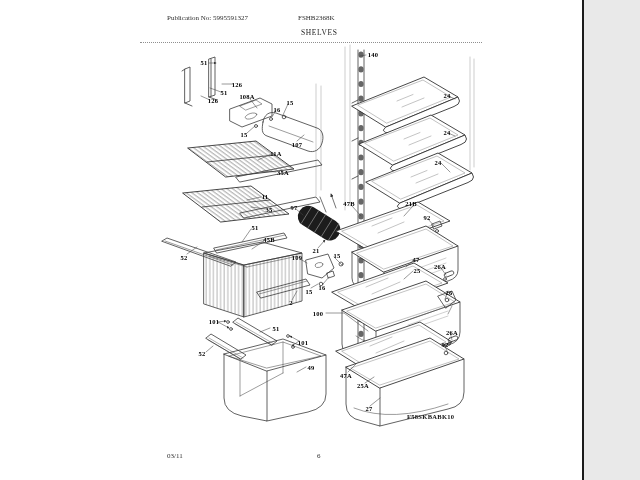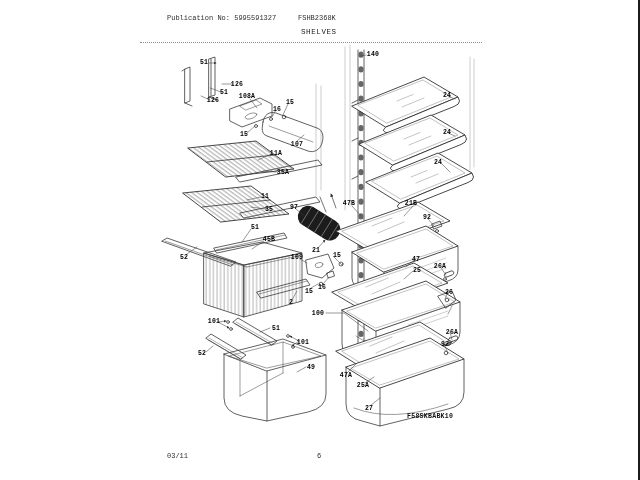--- a/index.html
+++ b/index.html
@@ -1,18 +1,18 @@
 <!DOCTYPE html>
 <html><head>
 <meta charset="utf-8">
 <style>
   html,body{margin:0;padding:0;background:#e9e9e9;}
   .page{
-    position:relative;width:640px;height:480px;background:#ffffff;
-    font-family:Liberation Mono, monospace;overflow:hidden;
+    position:relative;width:584px;height:480px;background:#ffffff;
+    font-family:Liberation Serif, serif;overflow:hidden;
   }
   .right-edge{position:absolute;right:0;top:0;width:2px;height:480px;background:#1b1b1b;}
   .hdr,.ftr{position:absolute;font-size:7px;color:#2e2e2e;white-space:nowrap;}
   .publication{left:167px;top:14px;}
   .model{left:298px;top:14px;}
   .title{left:301px;top:28px;font-size:7.5px;letter-spacing:.6px;color:#222;}
   .dotted-rule{position:absolute;left:140px;top:42px;width:342px;border-top:1px dotted #8f8f8f;}
   .date{left:167px;top:452px;}
   .page-num{left:317px;top:452px;}
   .diagram-svg{position:absolute;left:0;top:0;}

